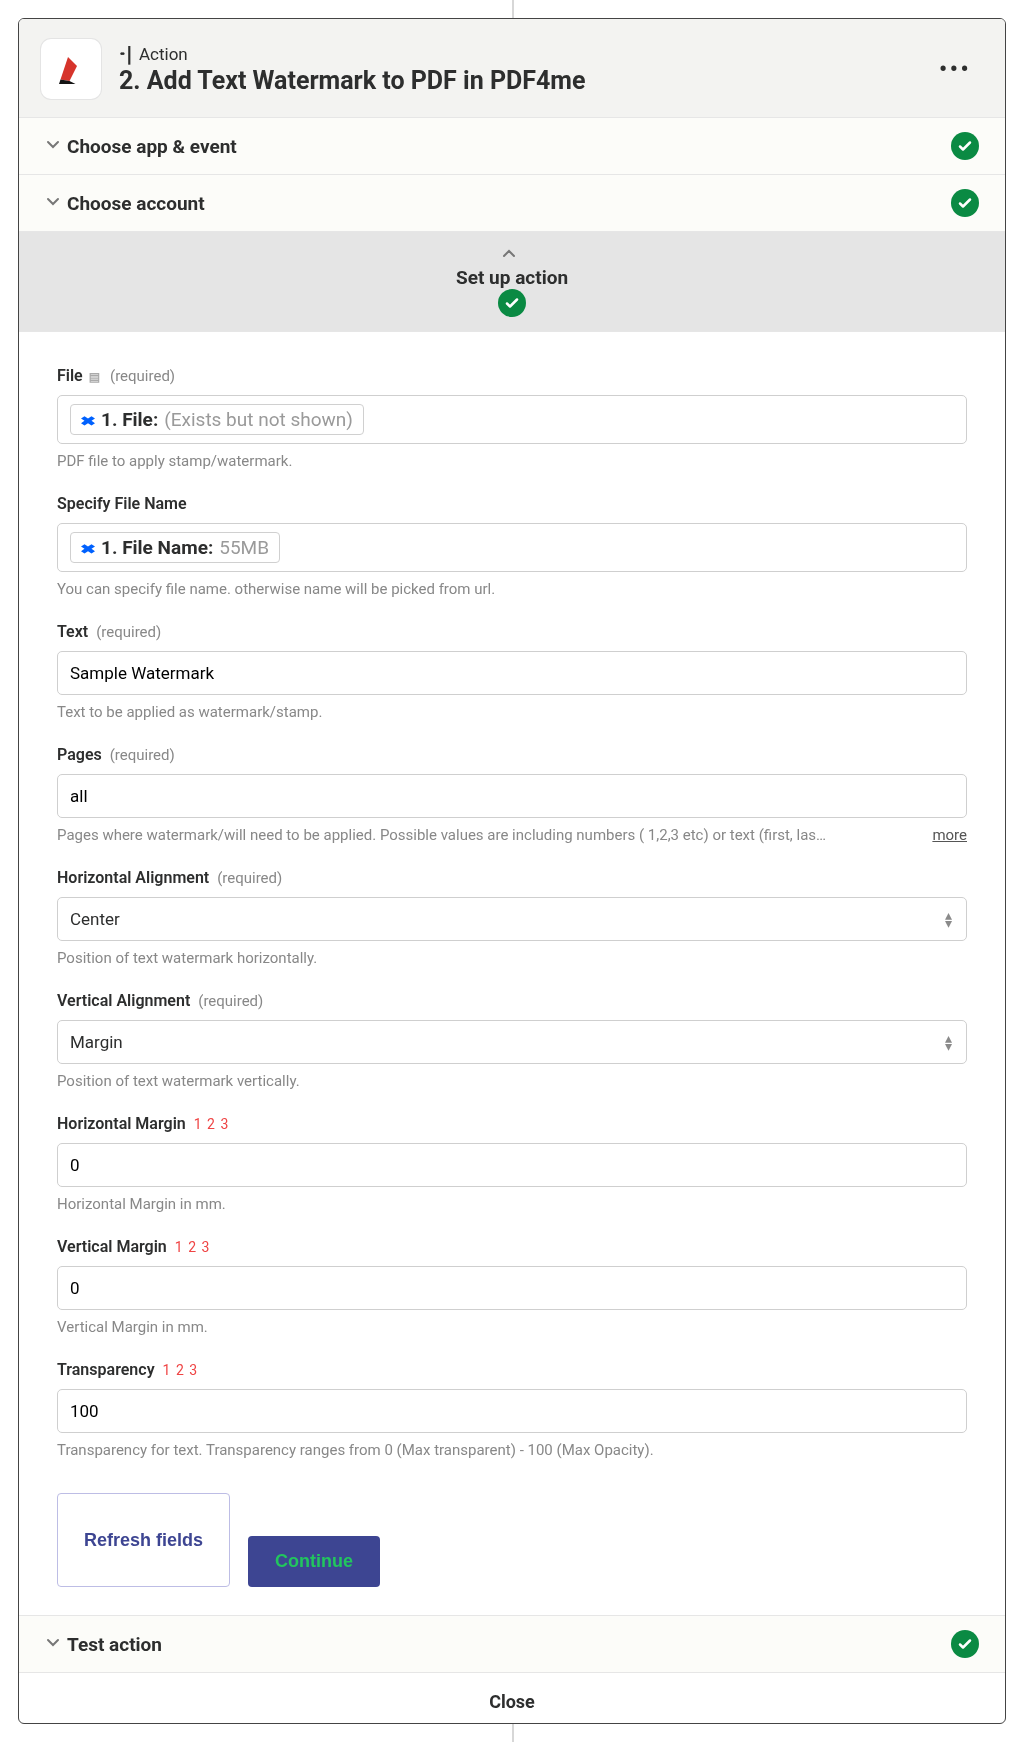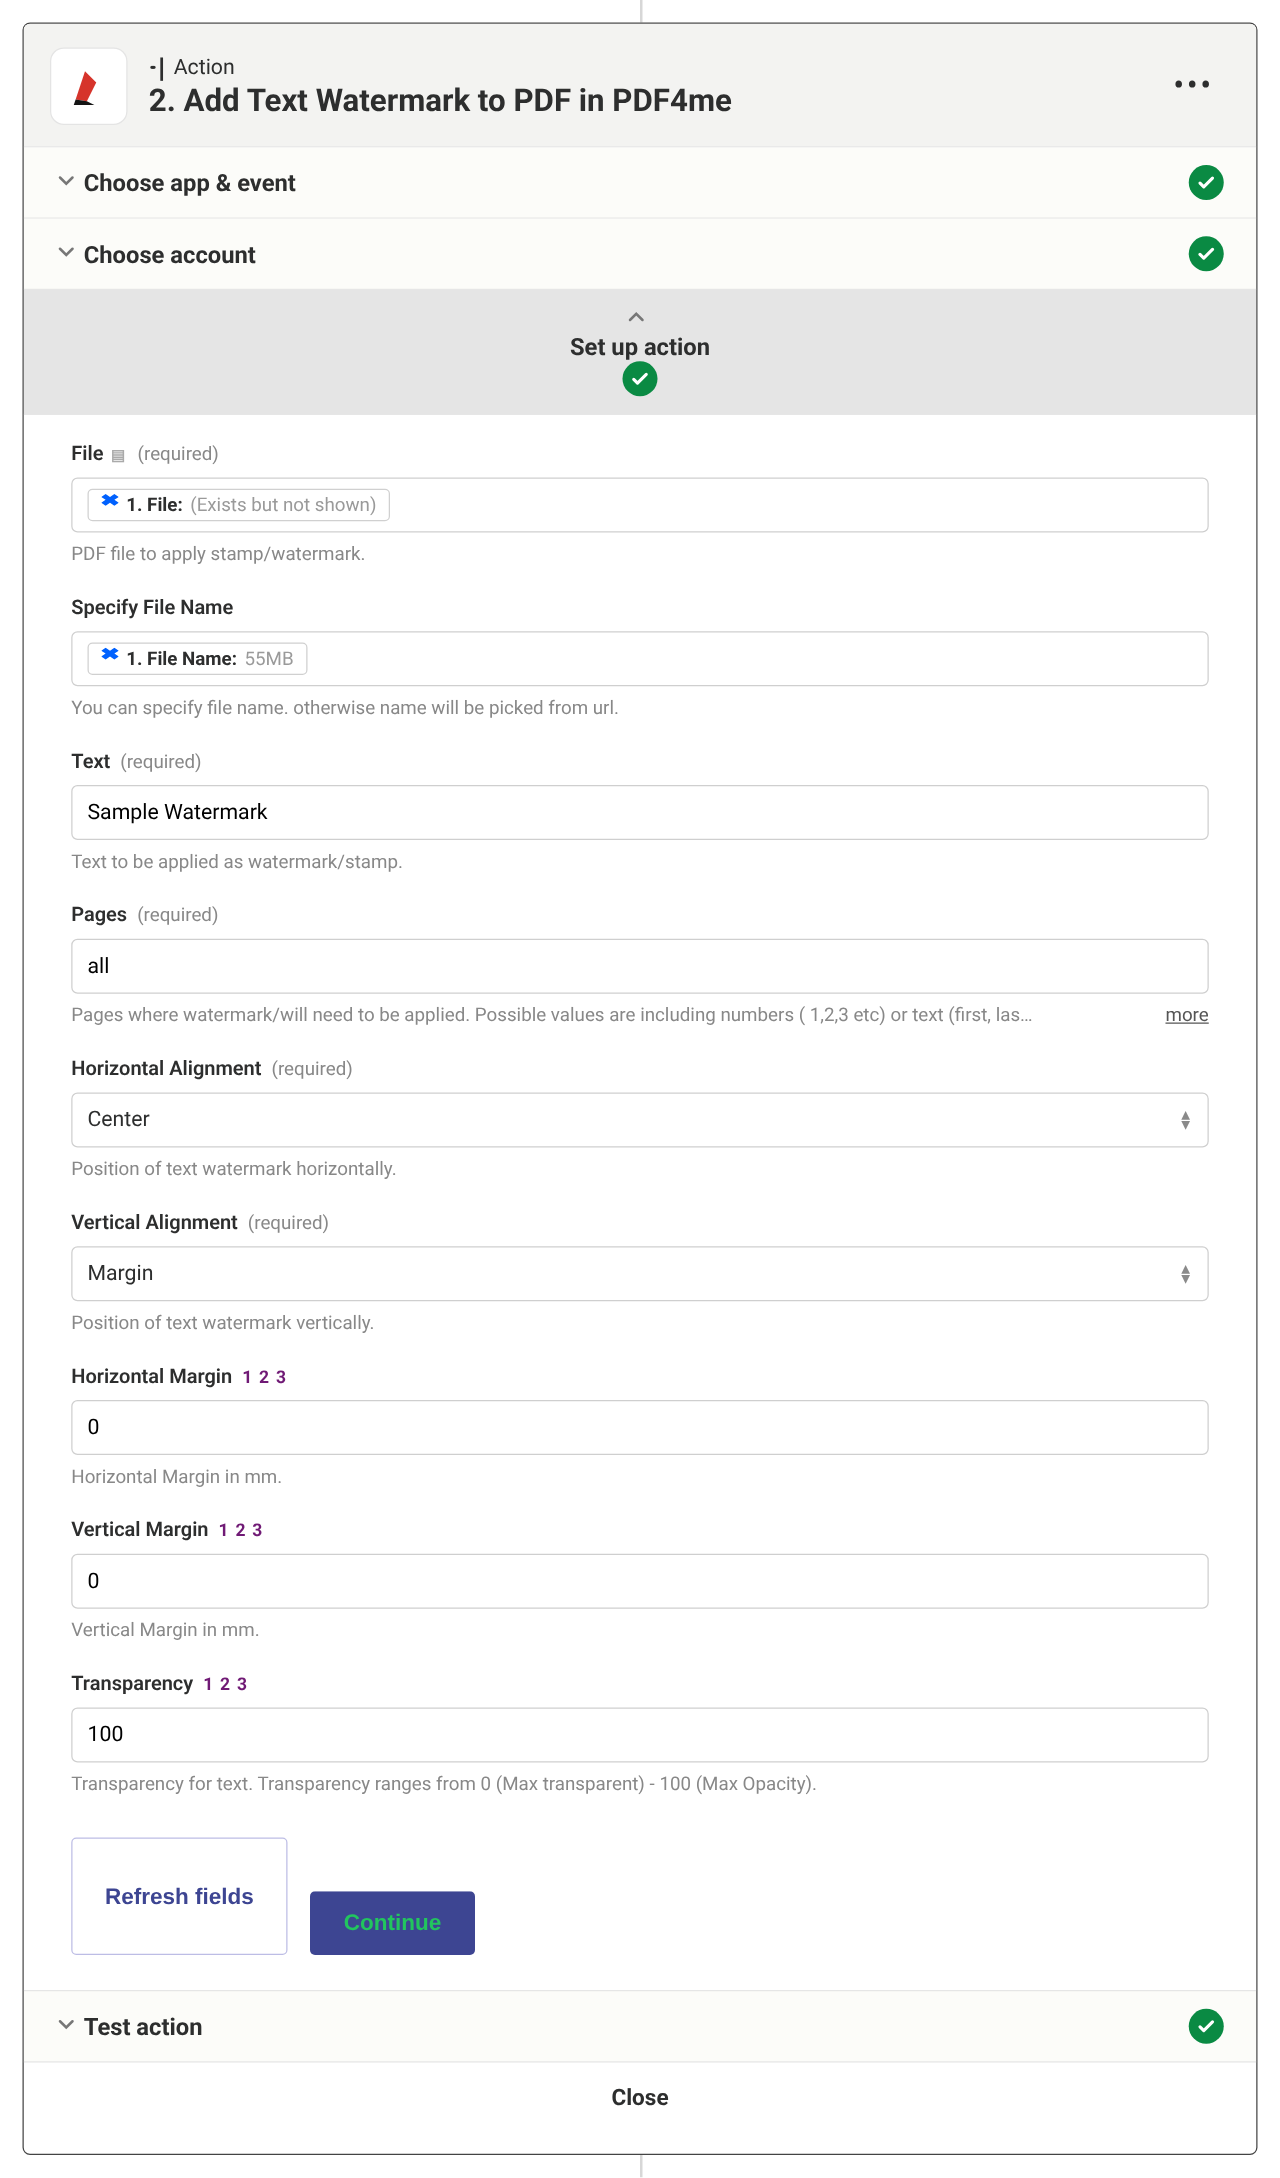--- a/index.html
+++ b/index.html
@@ -89,36 +89,36 @@
     display:flex; align-items:center; justify-content:center;
   }
   .check-badge svg { width:16px; height:16px; fill:#fff; }
 
   .form-body {
     padding:18px 38px 28px 38px;
     background:#fff;
   }
 
   .field { margin-top:24px; }
-  .field:first-child{ margin-top:3px; }
+  .field:first-child{ margin-top:16px; }
 
   .field-label {
     font-size:16px;
     font-weight:600;
     color:#2d2e2e;
   }
   .field-label .req {
     font-weight:400;
     color:#888;
     font-size:15px;
     margin-left:4px;
   }
   .field-label .num {
-    font-weight:700;
-    color:#701a75;
+    font-weight:400;
+    color:#ef4444;
     font-size:14px;
     margin-left:4px;
     letter-spacing:1px;
   }
   .field-label .doc-icon {
     display:inline-block;
     font-size:12px;
     color:#aaa;
     margin:0 2px;
   }
@@ -154,26 +154,26 @@
   }
   .helper .more {
     float:right;
     color:#555;
     text-decoration:underline;
     cursor:pointer;
   }
 
   .pill {
     display:inline-flex;
-    align-items:flex-start;
+    align-items:flex-end;
     gap:6px;
     border:1px solid #d0d0d0;
     border-radius:4px;
     padding:3px 10px;
-    font-size:15px;
+    font-size:19px;
     background:#fff;
   }
   .pill .dbx { color:#0061fe; font-size:14px;}
   .pill .bold{ font-weight:700; }
   .pill .muted{ color:#9a9a9a; }
 
   .actions {
     margin-top:34px;
     display:flex;
     gap:18px;

